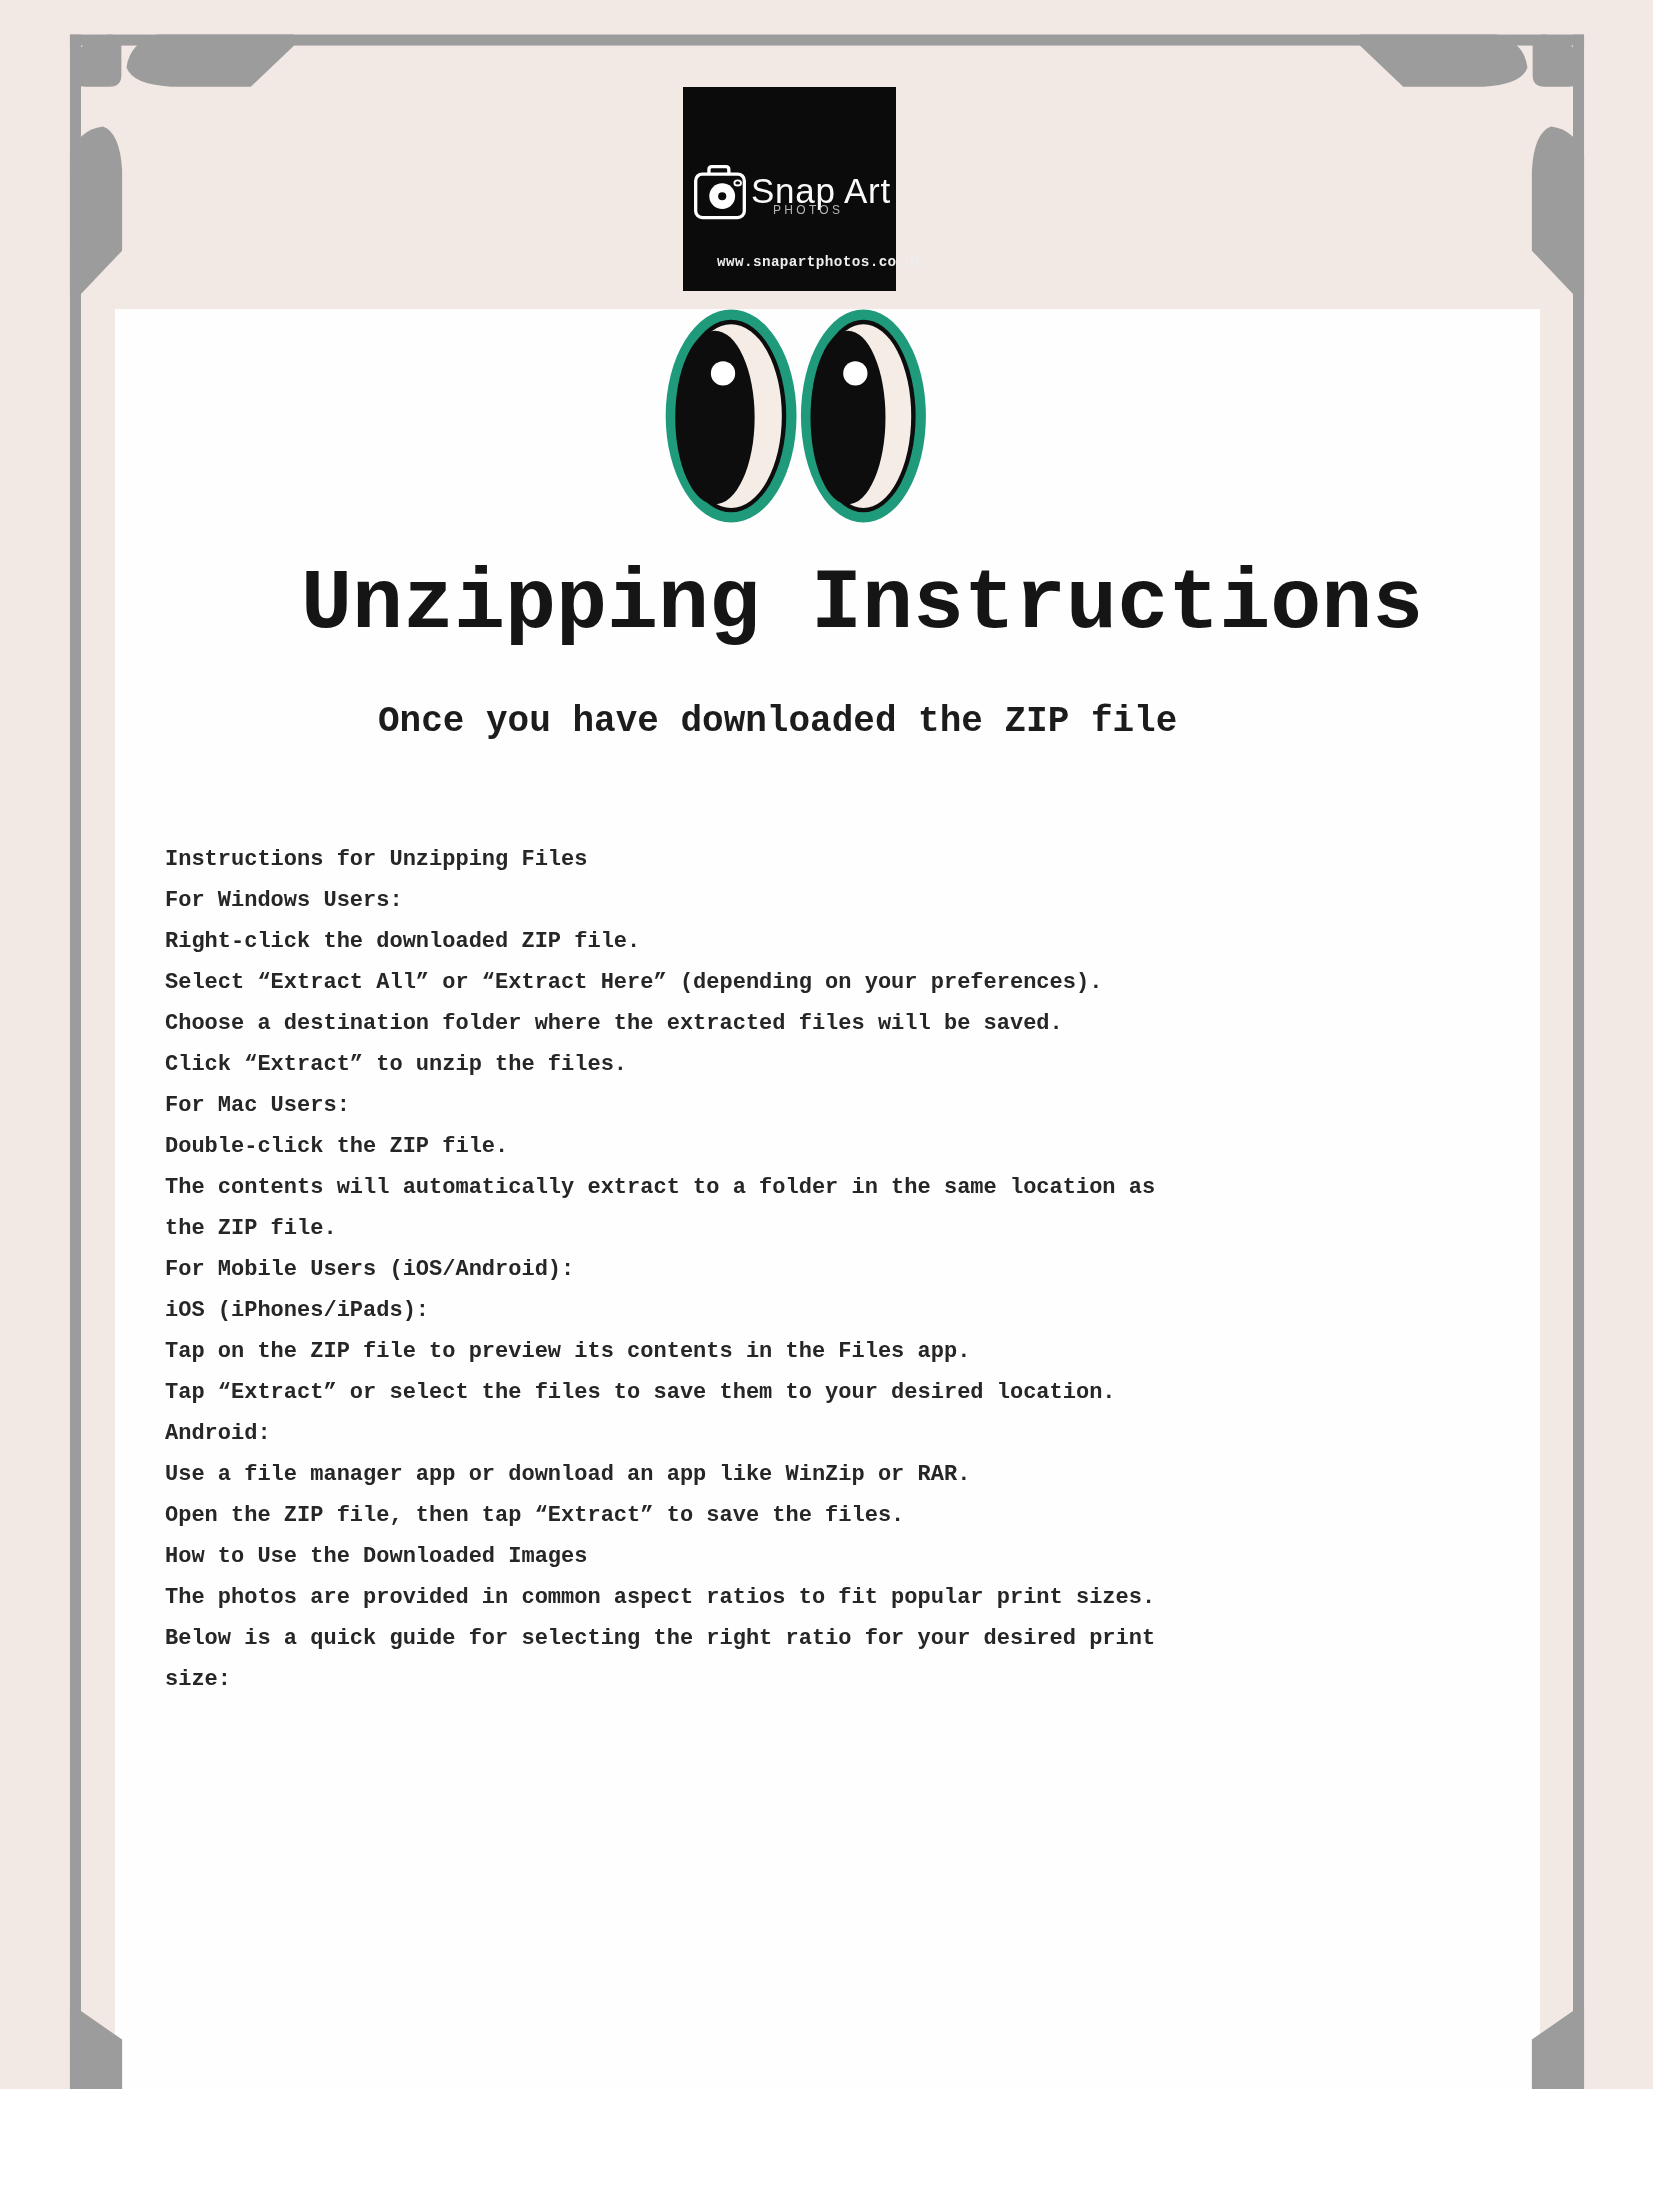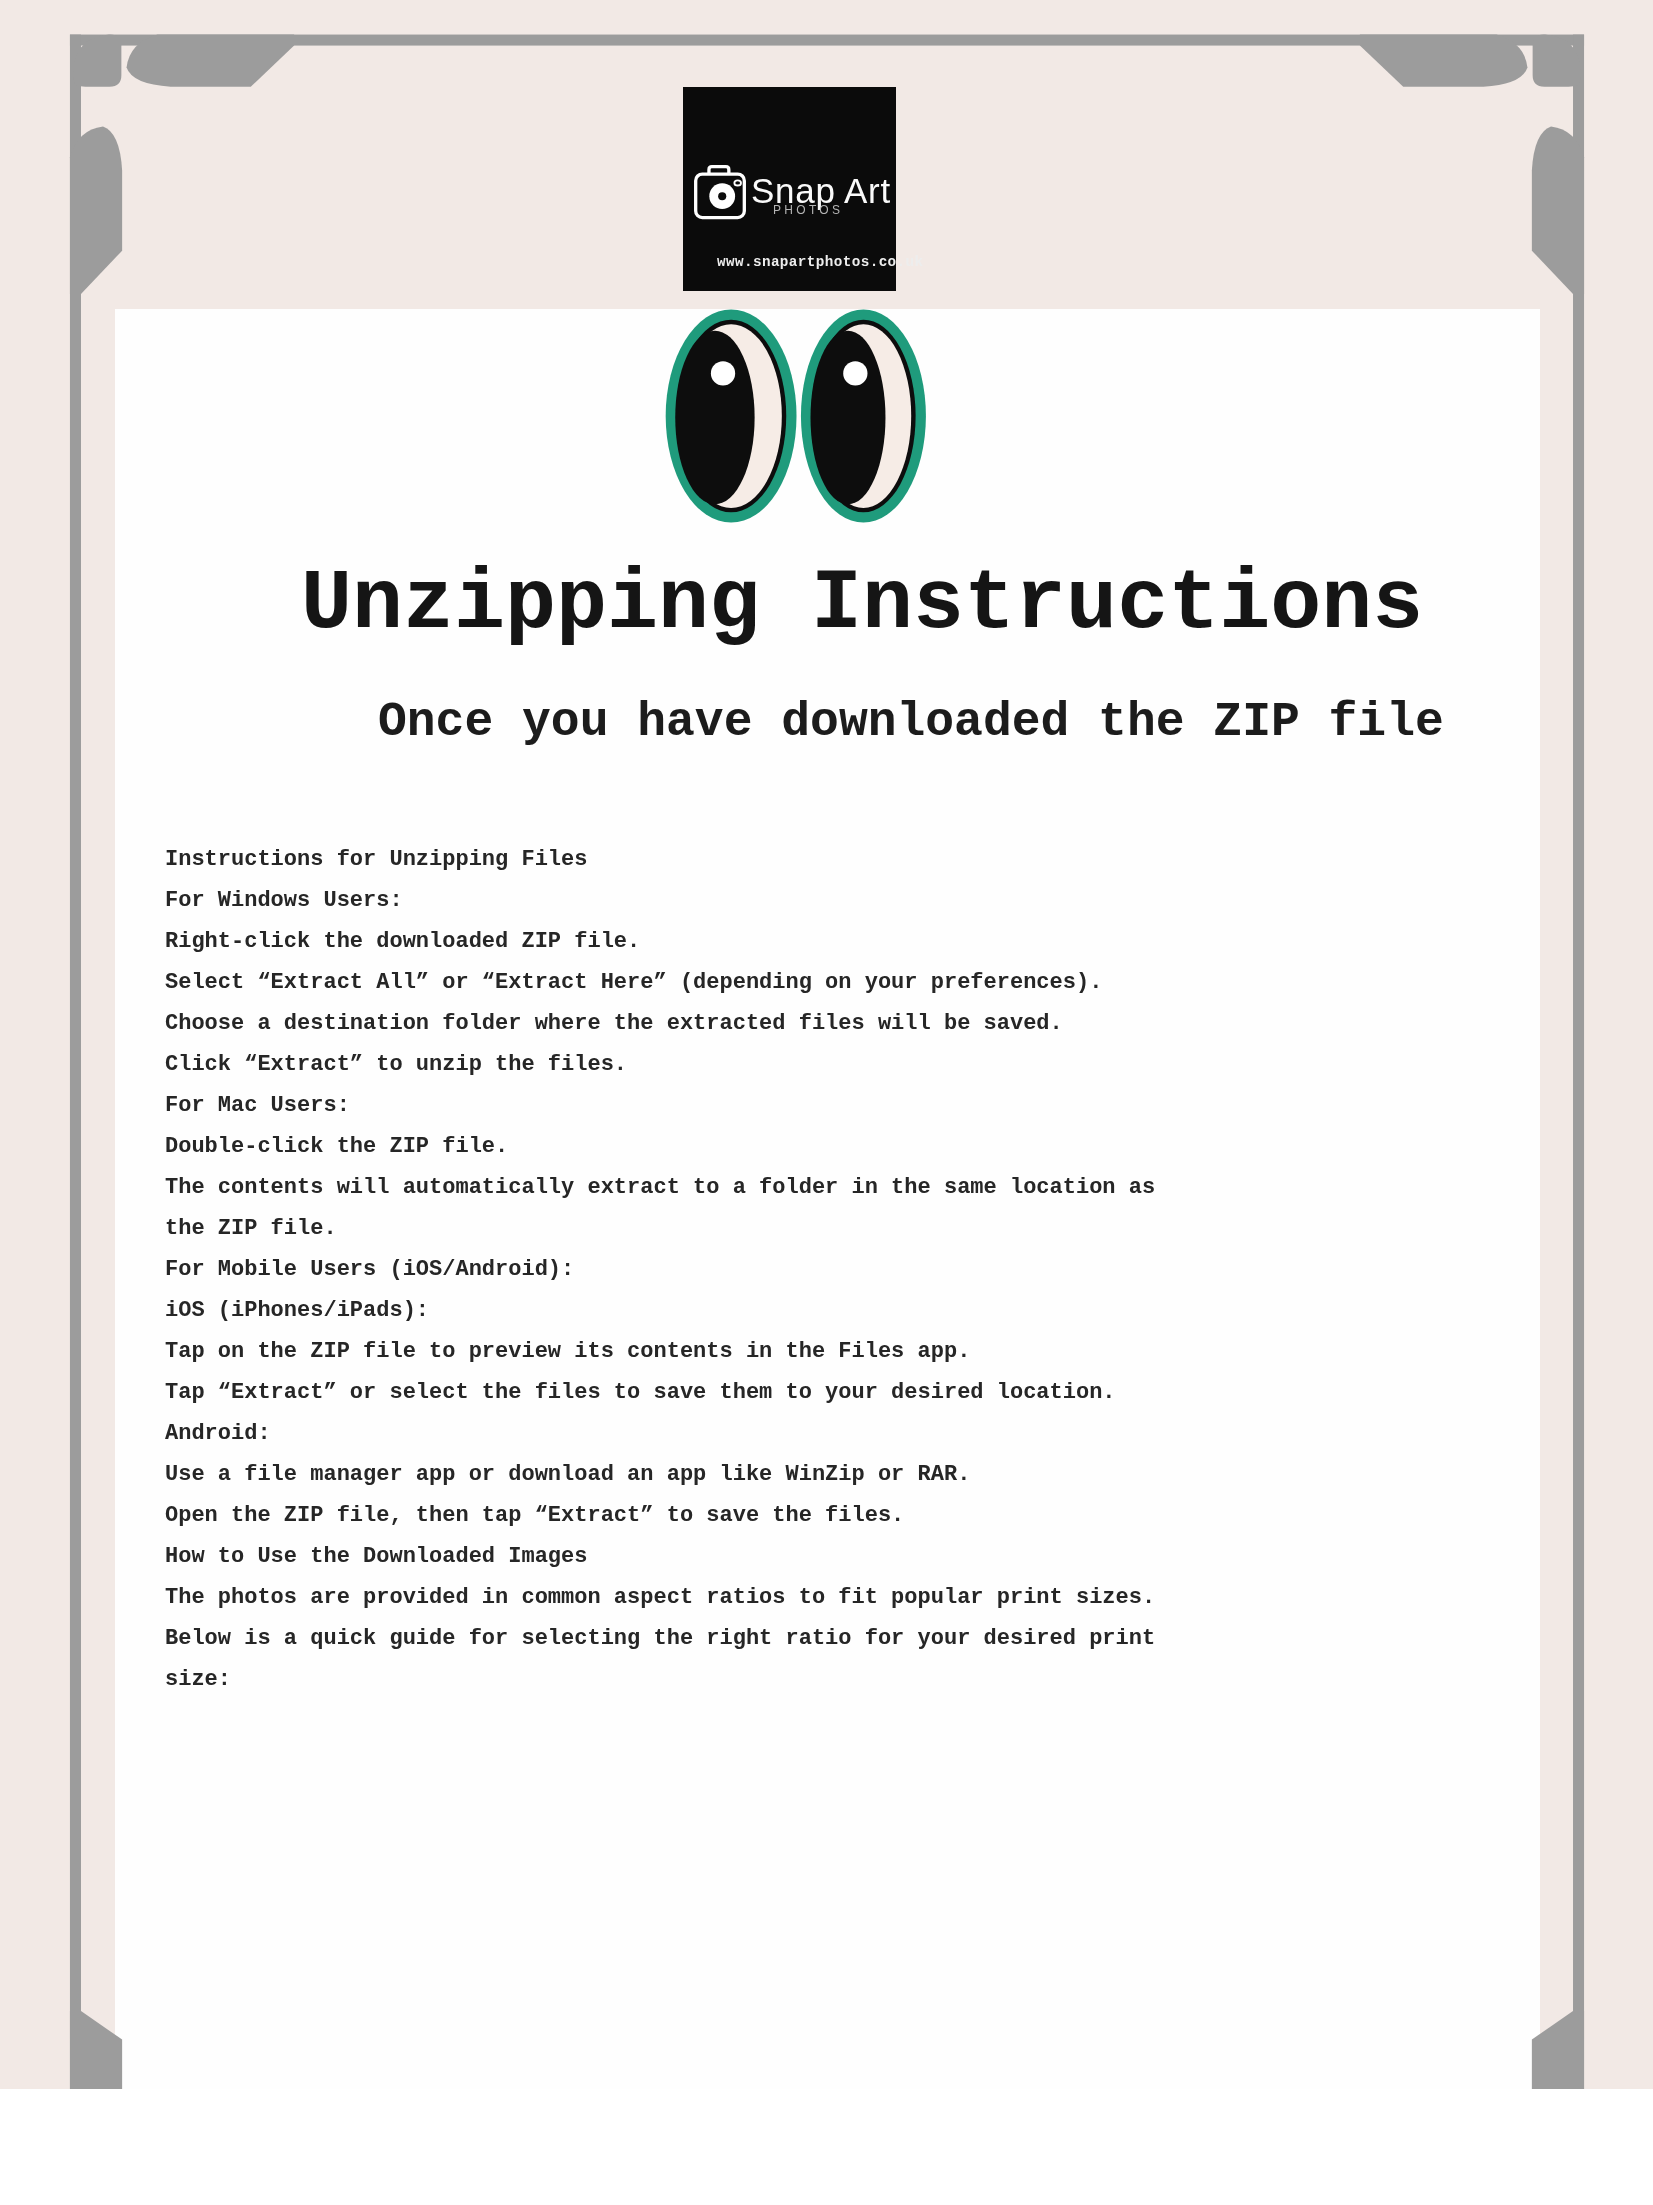--- a/index.html
+++ b/index.html
@@ -49,21 +49,21 @@
     position:absolute;left:662px;top:307px;
     z-index:2;
   }
   .doc-title{
     position:absolute;left:301px;top:562px;
     font-weight:bold;font-size:85px;line-height:85px;
     color:#151515;white-space:nowrap;z-index:2;
   }
   .doc-subtitle{
     position:absolute;left:378px;top:704px;
-    font-weight:bold;font-size:48px;line-height:36px;
+    font-weight:bold;font-size:36px;line-height:36px;
     color:#1c1c1c;white-space:nowrap;z-index:2;
   }
   .body-text{
     position:absolute;left:165px;top:839px;
     font-weight:bold;font-size:22px;line-height:41px;
     color:#262626;white-space:pre;z-index:2;
   }
   .body-line{height:41px;}
 </style>
 </head>

